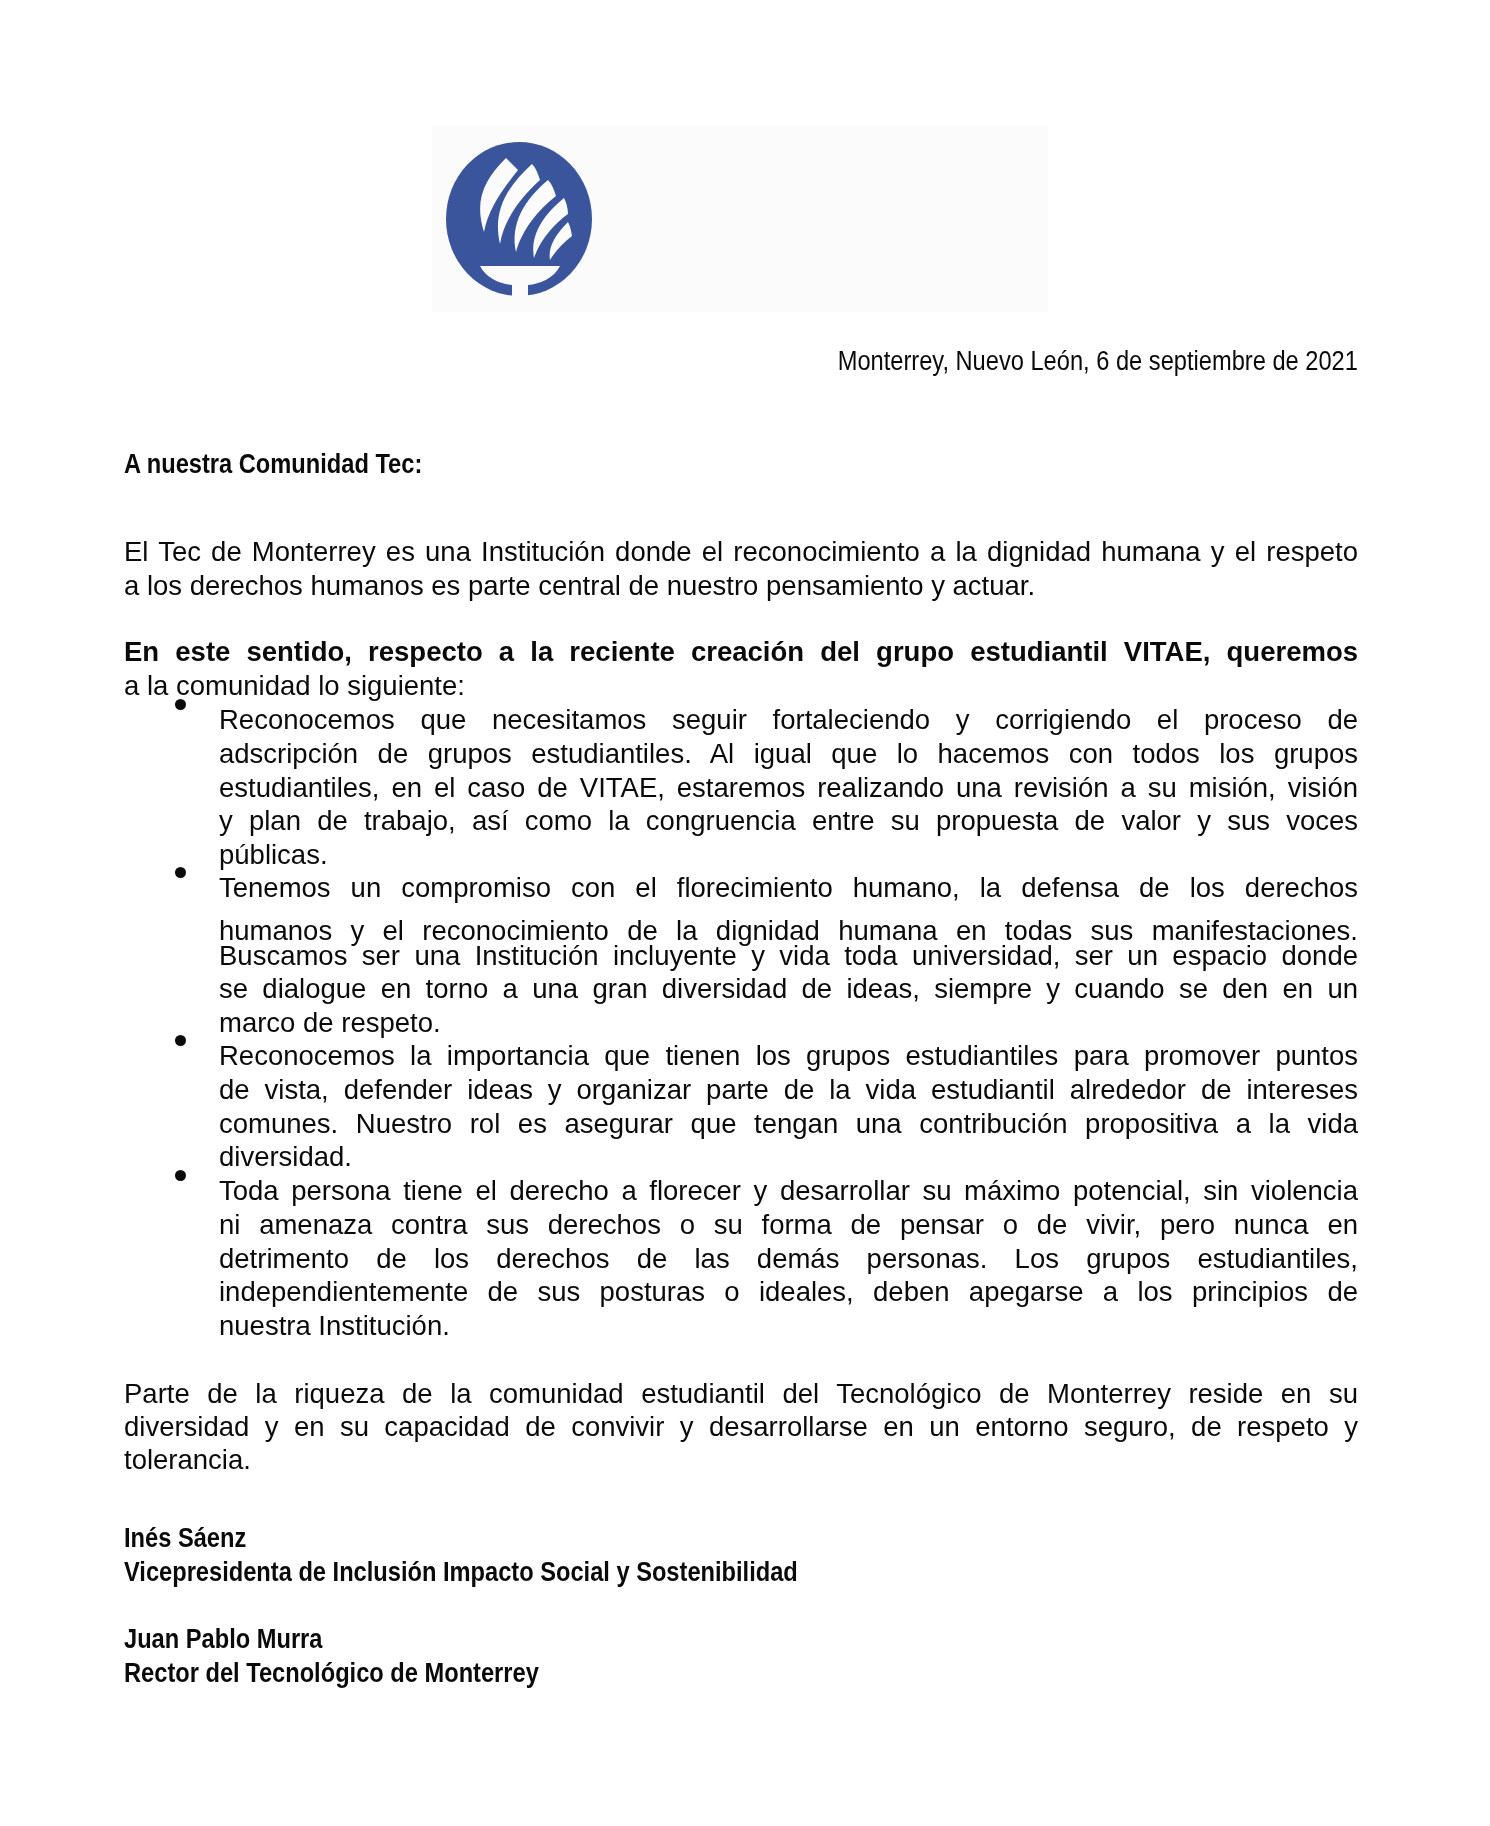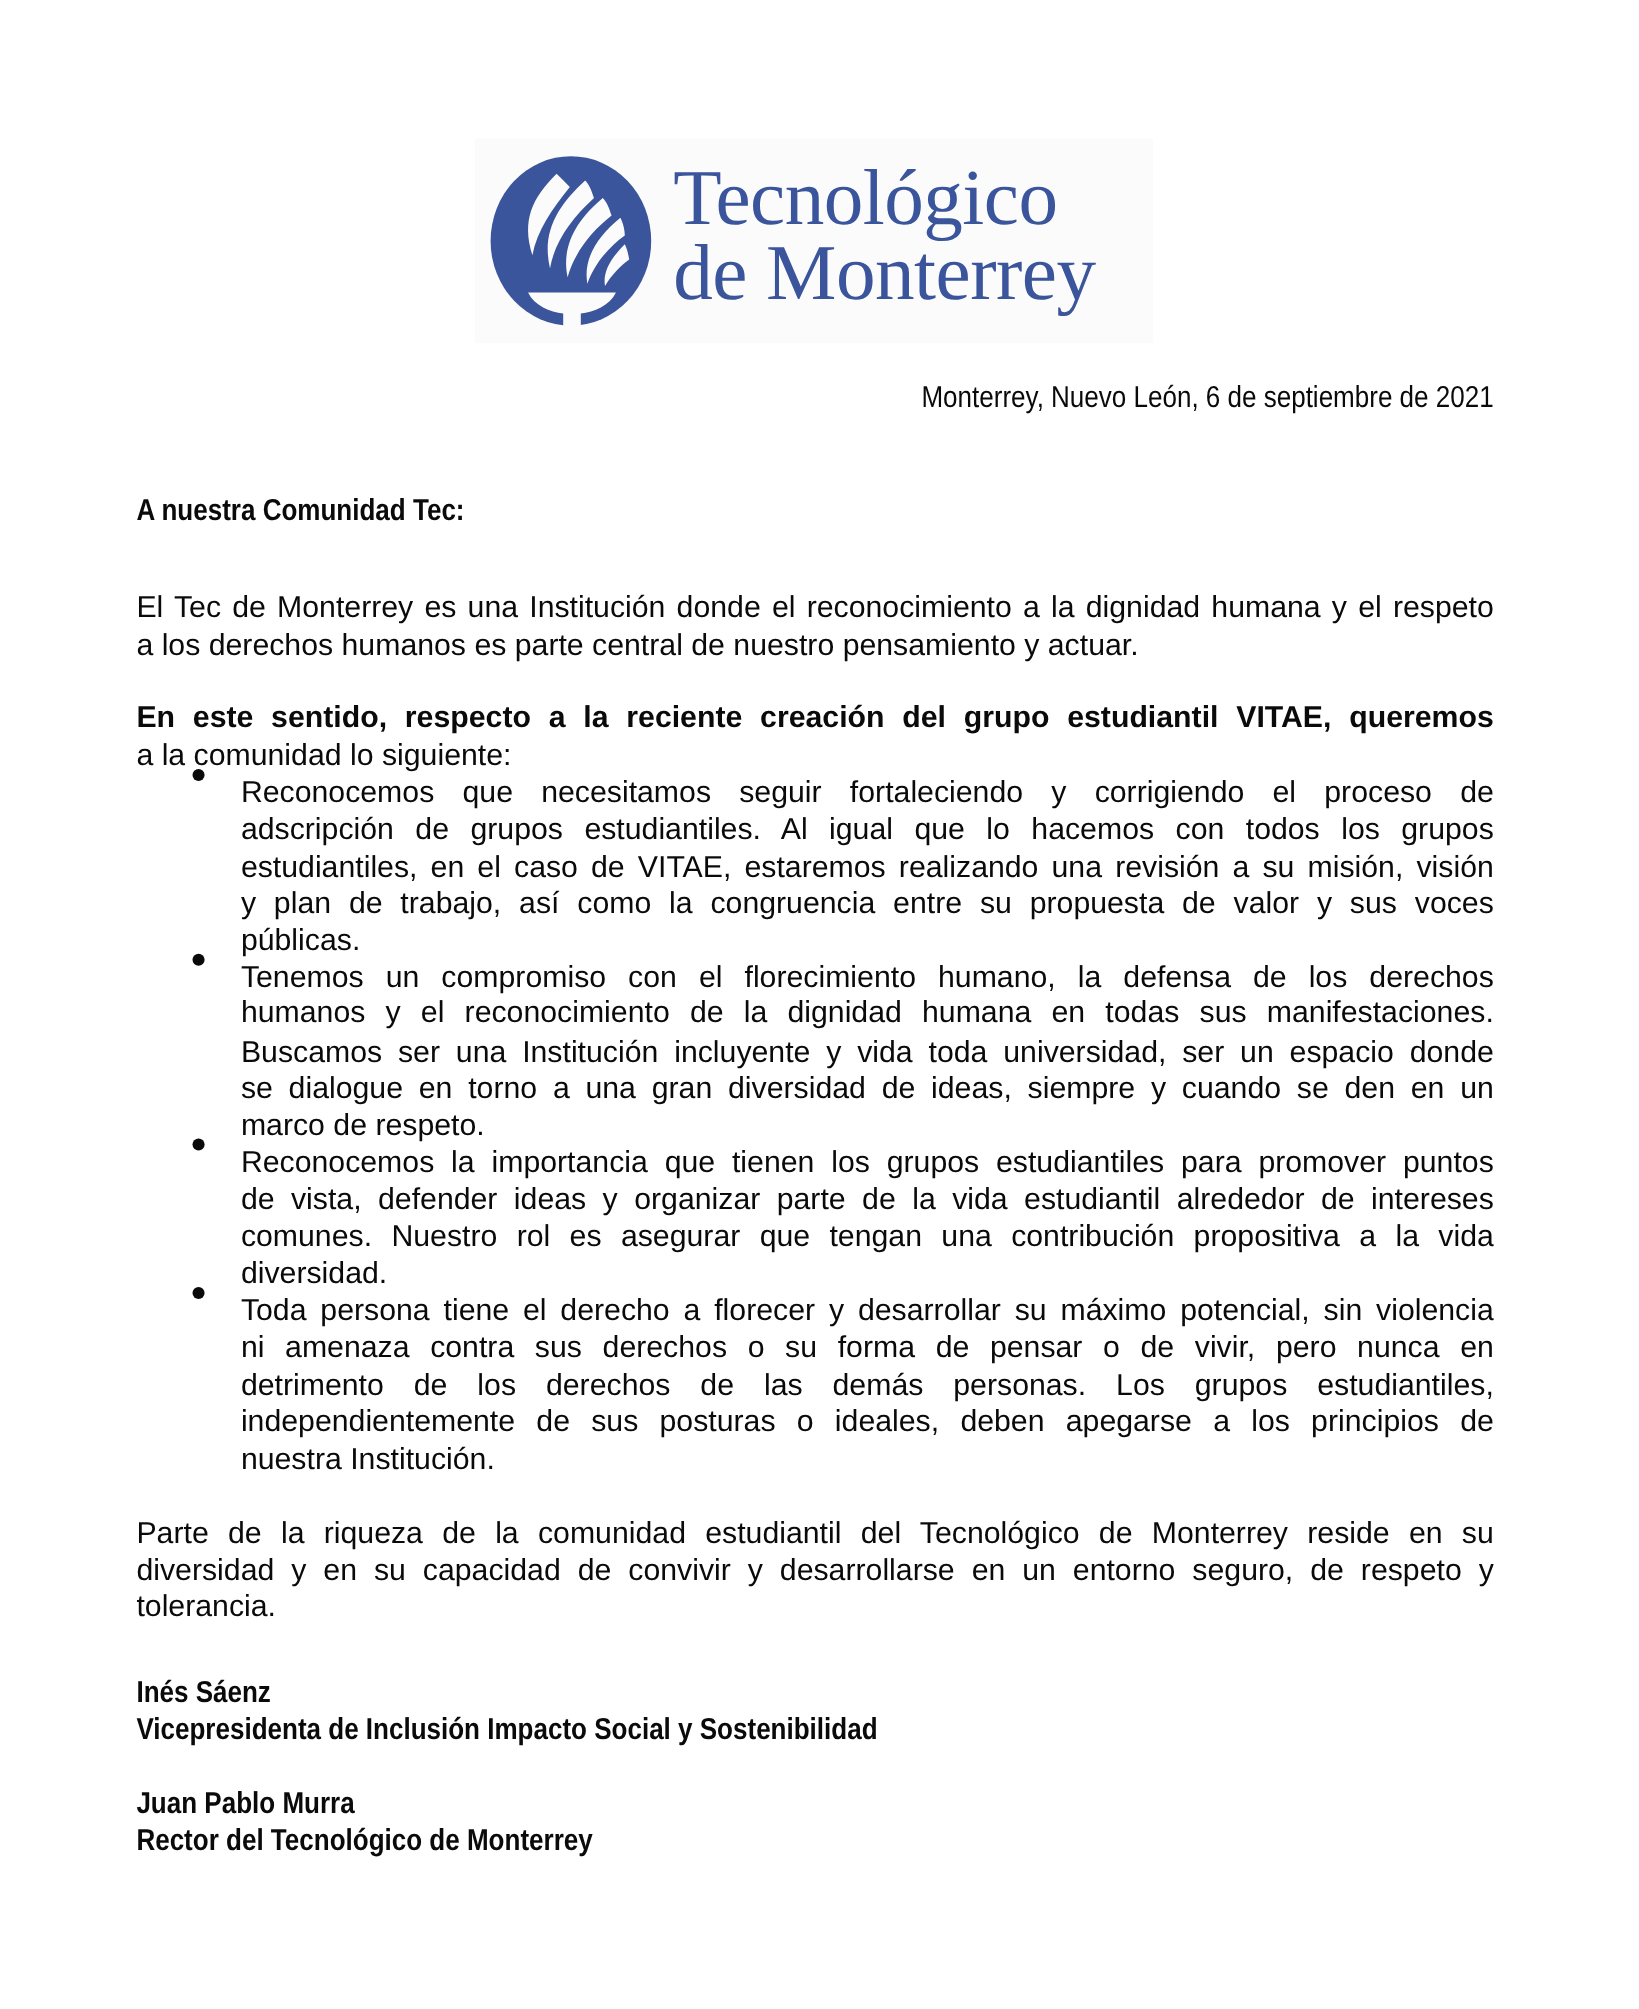--- a/index.html
+++ b/index.html
@@ -29,24 +29,20 @@
     <ellipse cx="75" cy="79" rx="73" ry="77" fill="#3a559b"></ellipse>
 
     <path d="M62 18 C40 40, 30 60, 40 92 C44 70, 58 50, 74 30 C70 26, 66 22, 62 18 Z" fill="#fbfbfb"></path>
     <path d="M88 24 C64 46, 48 70, 56 104 C60 80, 76 58, 96 40 C94 34, 92 28, 88 24 Z" fill="#fbfbfb"></path>
     <path d="M104 40 C80 60, 66 84, 72 112 C78 90, 94 70, 112 56 C110 50, 108 44, 104 40 Z" fill="#fbfbfb"></path>
     <path d="M120 58 C98 76, 86 96, 90 118 C96 100, 110 84, 124 74 C124 68, 122 62, 120 58 Z" fill="#fbfbfb"></path>
     <path d="M124 82 C110 96, 104 108, 106 120 C112 110, 120 102, 128 96 C127 90, 126 86, 124 82 Z" fill="#fbfbfb"></path>
 
     <path d="M36 126 L116 126 C110 138, 96 144, 84 145 L84 158 L68 158 L68 145 C56 144, 42 138, 36 126 Z" fill="#fbfbfb"></path>
   </svg>
-  <div class="logo-text">
-    <span class="l1">Tecnológico</span>
-    <span class="l2">de Monterrey</span>
-  </div>
 </div>
 
 <div class="date" style="transform: scaleX(0.86); transform-origin: 100% 0px;">Monterrey, Nuevo León, 6 de septiembre de 2021</div>
 
 <div class="line bold" style="left: 124px; top: 447px; transform: scaleX(0.86); transform-origin: 0px 0px;">A nuestra Comunidad Tec:</div>
 
 <div class="block" style="left:124px; top:514px; width:1234px;">
   <div class="line just" style="top: 0px; width: 1234px; white-space: normal;">El Tec de Monterrey es una Institución donde el reconocimiento a la dignidad humana y el respeto</div>
   <div class="line just last" style="top: 34px; width: 1234px; white-space: normal;">a los derechos humanos es parte central de nuestro pensamiento y actuar.</div>
 </div>
@@ -66,21 +62,21 @@
       <div class="line just" style="top: 68px; width: 1139px; white-space: normal;">estudiantiles, en el caso de VITAE, estaremos realizando una revisión a su misión, visión</div>
       <div class="line just" style="top: 101px; width: 1139px; white-space: normal;">y plan de trabajo, así como la congruencia entre su propuesta de valor y sus voces</div>
       <div class="line just last" style="top: 135px; width: 1139px; white-space: normal;">públicas.</div>
     </div>
   </div>
 
   <div>
     <div class="bullet-dot" style="top:867px;"></div>
     <div class="block" style="left:219px; top:850px; width:1139px;">
       <div class="line just" style="top: 0px; width: 1139px; white-space: normal;">Tenemos un compromiso con el florecimiento humano, la defensa de los derechos</div>
-      <div class="line just" style="top: 32px; width: 1139px; white-space: normal;">humanos y el reconocimiento de la dignidad humana en todas sus manifestaciones.</div>
+      <div class="line just" style="top: 43px; width: 1139px; white-space: normal;">humanos y el reconocimiento de la dignidad humana en todas sus manifestaciones.</div>
       <div class="line just" style="top: 68px; width: 1139px; white-space: normal;">Buscamos ser una Institución incluyente y vida toda universidad, ser un espacio donde</div>
       <div class="line just" style="top: 101px; width: 1139px; white-space: normal;">se dialogue en torno a una gran diversidad de ideas, siempre y cuando se den en un</div>
       <div class="line just last" style="top: 135px; width: 1139px; white-space: normal;">marco de respeto.</div>
     </div>
   </div>
 
   <div>
     <div class="bullet-dot" style="top:1035px;"></div>
     <div class="block" style="left:219px; top:1018px; width:1139px;">
       <div class="line just" style="top: 0px; width: 1139px; white-space: normal;">Reconocemos la importancia que tienen los grupos estudiantiles para promover puntos</div>

